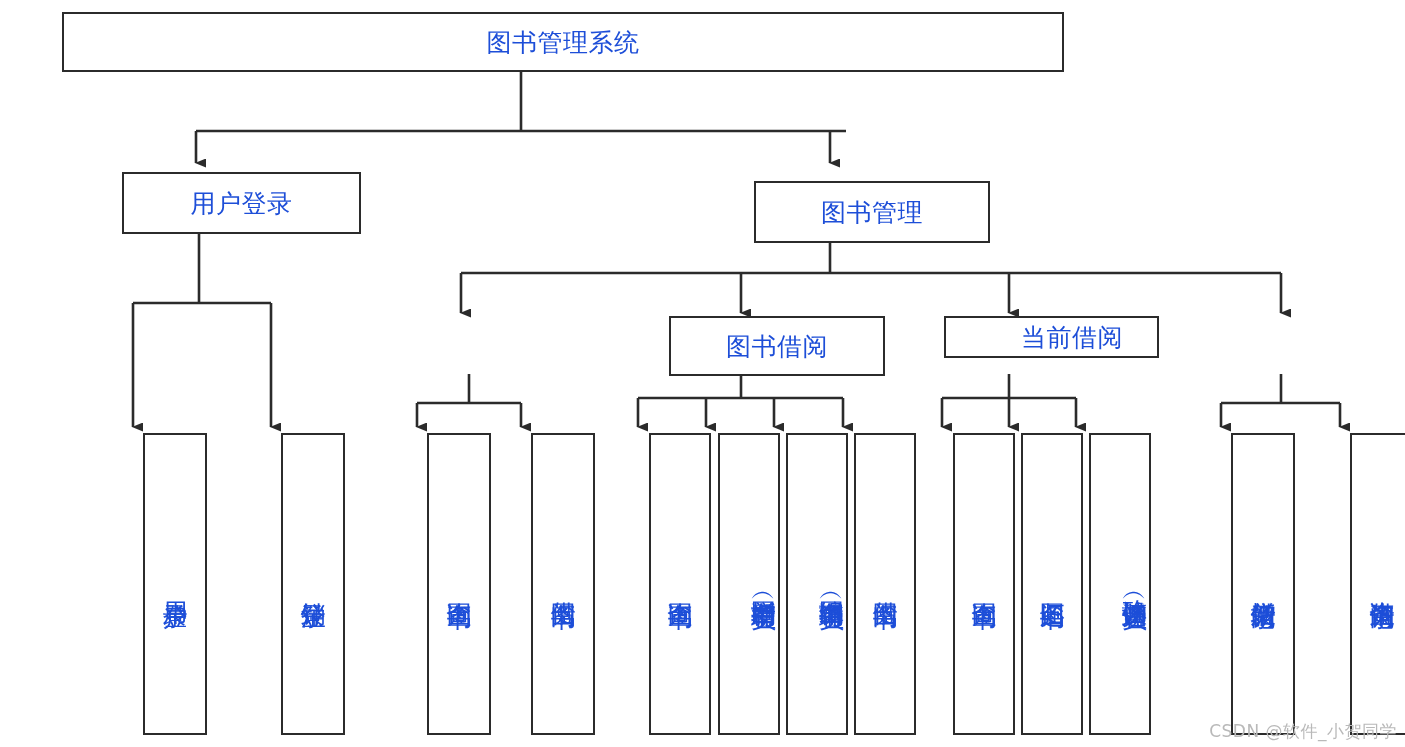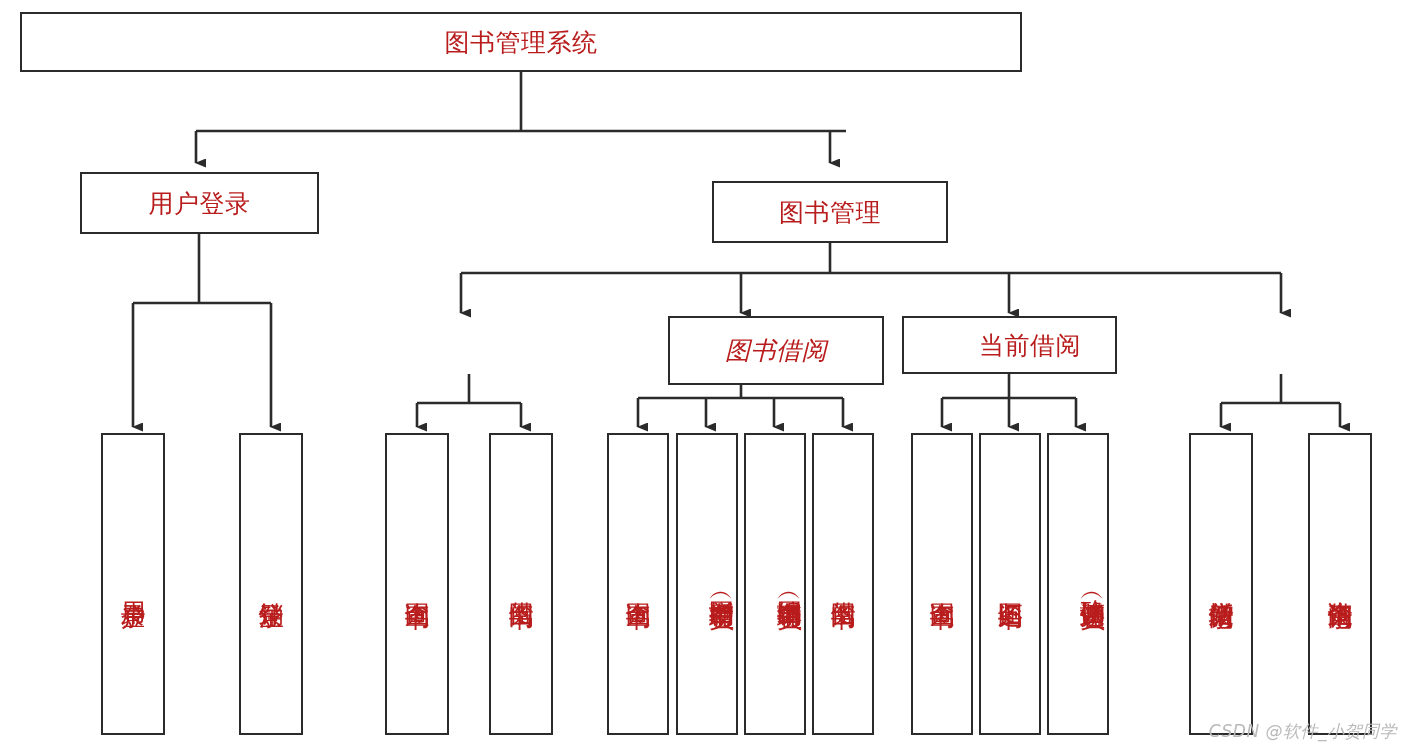--- a/index.html
+++ b/index.html
@@ -26,21 +26,22 @@
     pointer-events: none;
   }
   .node {
     position: absolute;
     box-sizing: border-box;
     background: #ffffff;
     border: 2.5px solid #2b2b2b;
     display: flex;
     align-items: center;
     justify-content: center;
-    color: #b91c1c;
+    color: #1d4ed8;
+    margin-left: 42px;
   }
   .node.h {
     font-size: 25px;
     letter-spacing: 0.5px;
   }
   .node.v {
     writing-mode: vertical-rl;
     text-orientation: upright;
     font-size: 25px;
     line-height: 1.18;
@@ -56,21 +57,20 @@
     white-space: pre-wrap;
   }
   .watermark {
     position: absolute;
     right: 8px;
     bottom: 4px;
     font-size: 17px;
     color: #b9b9b9;
     letter-spacing: 0.5px;
     white-space: nowrap;
-    font-style: italic;
   }
 </style>
 </head>
 <body>
 
 <div id="canvas">
 
   <svg id="wires" viewBox="0 0 1405 747">
     <defs>
       <marker id="arrow" markerWidth="9" markerHeight="11" refX="4.5" refY="10" orient="auto" markerUnits="userSpaceOnUse">
@@ -125,24 +125,24 @@
     <span class="node-label">图书管理系统</span>
   </div>
 
   <div class="node h" style="left:80px; top:172px; width:239px; height:62px;">
     <span class="node-label">用户登录</span>
   </div>
   <div class="node h" style="left:712px; top:181px; width:236px; height:62px;">
     <span class="node-label">图书管理</span>
   </div>
 
-  <div class="node h" style="left:668px; top:316px; width:216px; height:69px;font-style:italic;">
+  <div class="node h" style="left:627px; top:316px; width:216px; height:60px;">
     <span class="node-label">图书借阅</span>
   </div>
-  <div class="node h" style="left:902px; top:316px; width:215px; height:58px;padding-left:41px;">
+  <div class="node h" style="left:902px; top:316px; width:215px; height:42px;padding-left:41px;">
     <span class="node-label">当前借阅</span>
   </div>
 
   <div class="node v" style="left:101px; top:433px; width:64px; height:302px;">
     <span class="node-label">用户登录</span>
   </div>
   <div class="node v" style="left:239px; top:433px; width:64px; height:302px;">
     <span class="node-label">注销登录</span>
   </div>
 

